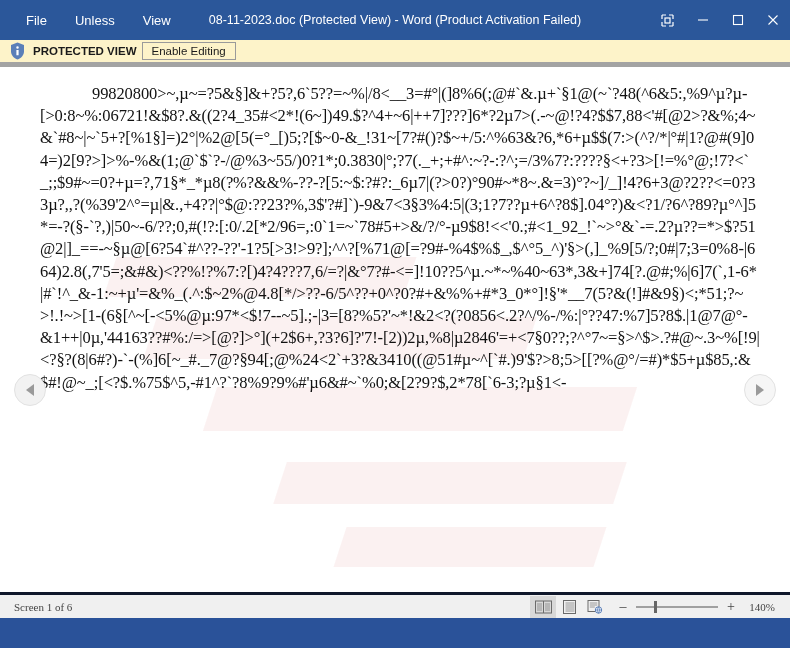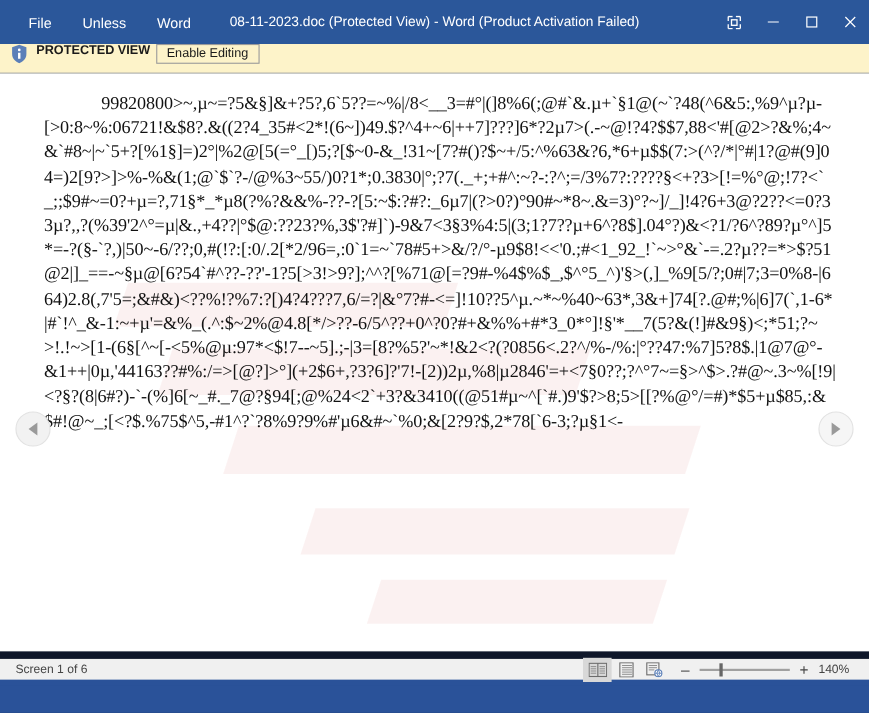--- a/index.html
+++ b/index.html
@@ -74,23 +74,23 @@
     color: #ffffff;
     font-size: 13px;
     cursor: default;
   }
   .cap-btn svg { display: block; }
 
   
   .protbar {
     height: 27px;
     background: #fdf3c9;
-    border-bottom: 1px solid #a3a3a3;
-    display: flex;
-    align-items: flex-start;
+    border-bottom: 5px solid #a3a3a3;
+    display: flex;
+    align-items: center;
     padding: 0 6px 0 10px;
     box-sizing: border-box;
     position: relative;
   }
   .shield-icon { flex: 0 0 auto; margin-right: 8px; display: block; }
   .prot-strong {
     font-size: 11.5px;
     color: #1a1a1a;
     font-weight: bold;
     margin-right: 5px;
@@ -177,26 +177,27 @@
     border-top: 6px solid transparent;
     border-bottom: 6px solid transparent;
   }
   .tri.l { border-right: 8px solid #9a9a9a; }
   .tri.r { border-left: 8px solid #9a9a9a; }
 
   
   .statusbar {
     height: 26px;
     background: #f0f0f0;
-    border-top: 7px solid #0f172a;
+    border-top: 3px solid #0f172a;
     display: flex;
     align-items: center;
     justify-content: space-between;
     padding: 0 10px 0 14px;
     box-sizing: border-box;
+    font-family: Liberation Serif, serif;
   }
   .status-left {
     font-size: 11px;
     color: #444444;
     white-space: nowrap;
   }
   .status-right {
     display: flex;
     align-items: center;
     gap: 0px;
@@ -243,39 +244,39 @@
     top: 2px;
     left: 18px;
     width: 3px;
     height: 12px;
     background: #666666;
   }
   .zoom-level {
     font-size: 11px;
     color: #444444;
     width: 36px;
-    text-align: left;
+    text-align: center;
     white-space: nowrap;
   }
   .bottom-frame {
     height: 5px;
     background: #2a5299;
   }
 </style>
 </head>
 <body>
 
 <div class="window">
 
   <div class="titlebar">
 
     <div class="menu-group">
       <div class="menu-item">File</div>
       <div class="menu-item">Unless</div>
-      <div class="menu-item">Word</div>
+      <div class="menu-item">View</div>
     </div>
 
     <div class="title-text">08-11-2023.doc (Protected View) - Word (Product Activation Failed)</div>
 
     <div class="caption-buttons">
       <div class="cap-btn">
         <svg width="13" height="13" viewBox="0 0 13 13" aria-hidden="true">
           <path d="M1 1 h4 M1 1 v4 M12 1 h-4 M12 1 v4 M1 12 h4 M1 12 v-4 M12 12 h-4 M12 12 v-4" stroke="#ffffff" stroke-width="1.2" fill="none"></path>
           <rect x="4" y="4" width="5" height="5" stroke="#ffffff" stroke-width="1.2" fill="none"></rect>
         </svg>

